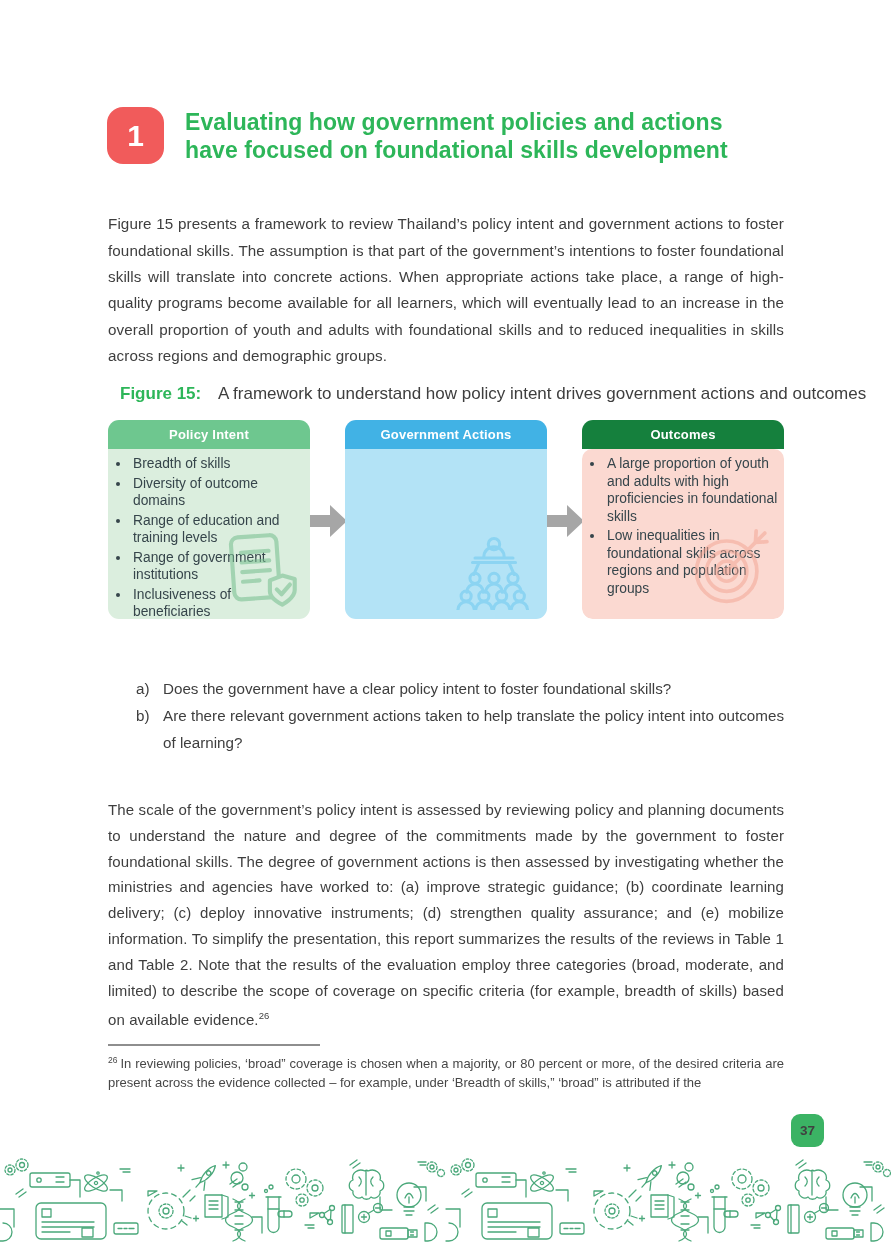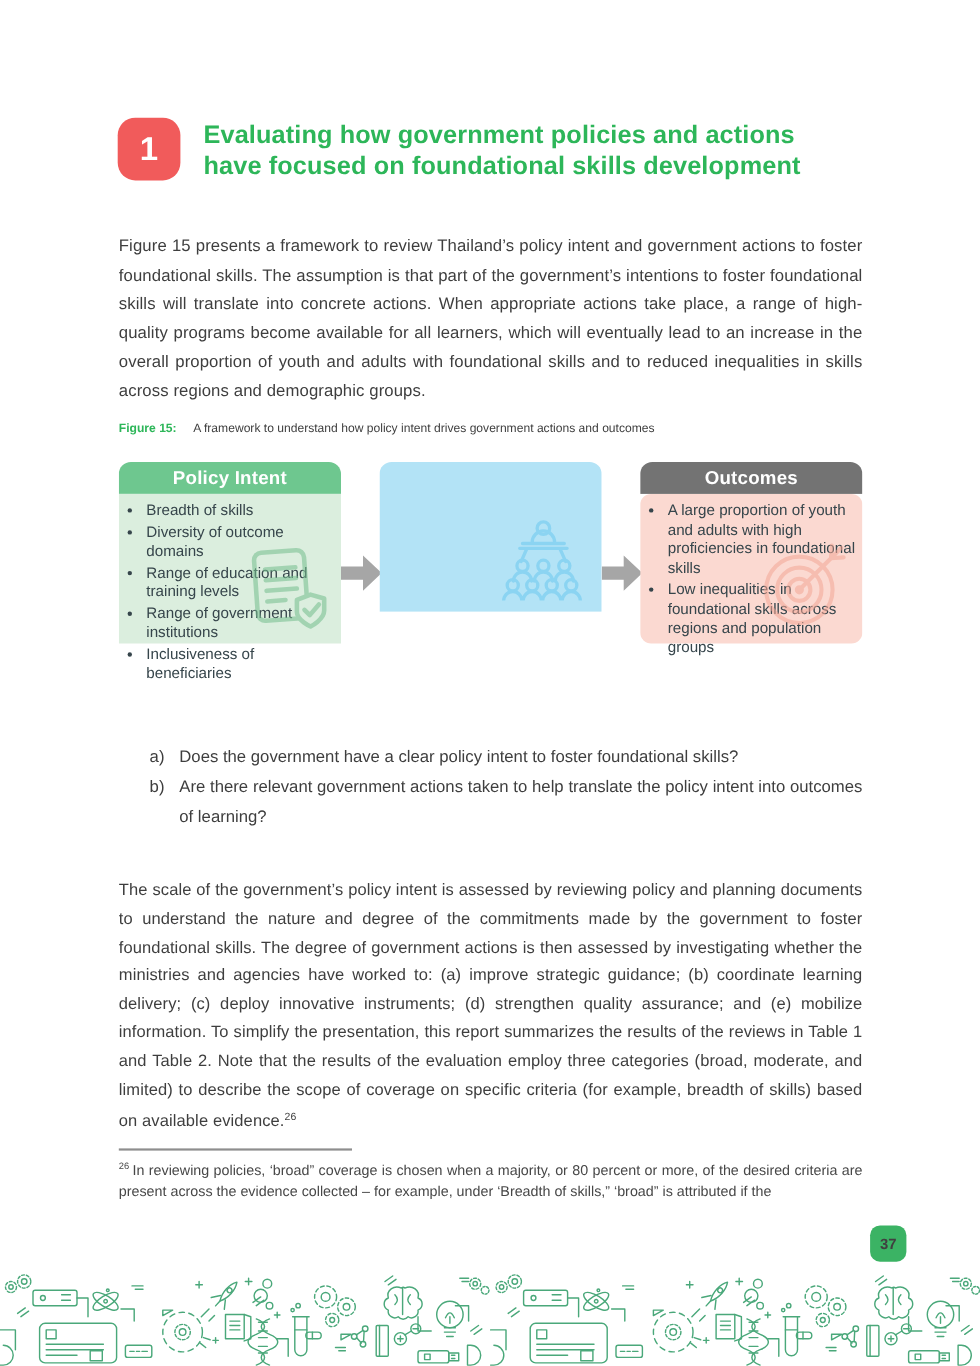--- a/index.html
+++ b/index.html
@@ -15,31 +15,31 @@
   .section-title span{display:block;}
 
   
   .para{position:absolute;left:108px;width:676px;text-align:justify;
         font-size:15.2px;line-height:26.4px;letter-spacing:.1px;}
   .para1{top:196px;}
   .para2{top:782px;font-size:15px;line-height:25.8px;}
   sup.fn-ref{font-size:9.5px;}
 
   
-  .figure-caption{position:absolute;left:108px;top:384px;font-size:11px;}
+  .figure-caption{position:absolute;left:120px;top:384px;font-size:17px;}
   .cap-label{font-weight:700;}
   .cap-text{margin-left:12px;}
 
   
   .diagram{position:absolute;left:108px;top:420px;width:676px;height:200px;}
   .fbox{position:absolute;top:0;width:202px;height:199px;border-radius:11px;overflow:hidden;}
   .fbox1{left:0;}.fbox2{left:237px;}.fbox3{left:474px;}
   .fbox-header{height:29px;display:flex;align-items:center;justify-content:center;
-               color:#fff;font-weight:700;font-size:17px;letter-spacing:.2px;}
-  .fbox-body{position:relative;height:136px;padding:6px 5px 0 6px;box-sizing:border-box;}
+               color:#fff;font-weight:700;font-size:13px;letter-spacing:.2px;}
+  .fbox-body{position:relative;height:170px;padding:6px 5px 0 6px;box-sizing:border-box;}
   .fbox-body ul{margin:0;padding-left:17px;font-size:13.8px;line-height:17.5px;color:#36454b;}
   .fbox-body li{margin:0 0 2px 0;padding-left:2px;}
   .fbox-icon{position:absolute;right:7px;bottom:5px;opacity:.55;pointer-events:none;}
   .flow-arrow{position:absolute;top:84px;}
   .fa1{left:202px;}.fa2{left:439px;}
 
   
   .q-intro{position:absolute;left:108px;top:648px;font-size:15.2px;}
   .question{position:absolute;left:136px;width:648px;display:flex;
             font-size:15.2px;line-height:26.8px;}
@@ -105,20 +105,21 @@
           <li>Inclusiveness of beneficiaries</li>
         </ul>
       </div>
     </div>
 
     <svg class="flow-arrow fa1" width="38" height="34" viewBox="0 0 38 34">
       <polygon points="0,11 20,11 20,1 37,17 20,33 20,23 0,23" fill="#a6a6a6"></polygon>
     </svg>
 
     <div class="fbox fbox2">
+      <div class="fbox-header" style="background: rgb(65, 178, 229);">Government Actions</div>
       <div class="fbox-body" style="background: rgb(179, 227, 246);">
         <span class="fbox-icon">
           <svg width="92" height="76" viewBox="0 0 70 60">
             <g fill="none" stroke="#6cc8ef" stroke-width="2.4" stroke-linecap="round" stroke-linejoin="round">
               <circle cx="35" cy="8" r="4.5"></circle>
               <path d="M27 18 a8 8 0 0 1 16 0"></path>
               <path d="M20 19 h30 M18 22.5 h34"></path>
               <path d="M23 23 l-4 9 M47 23 l4 9"></path>
               <circle cx="20" cy="35" r="4"></circle>
                 <circle cx="35" cy="35" r="4"></circle>
@@ -133,21 +134,21 @@
           </svg>
         </span>
       </div>
     </div>
 
     <svg class="flow-arrow fa2" width="38" height="34" viewBox="0 0 38 34">
       <polygon points="0,11 20,11 20,1 37,17 20,33 20,23 0,23" fill="#a6a6a6"></polygon>
     </svg>
 
     <div class="fbox fbox3">
-      <div class="fbox-header" style="background: #737373;">Outcomes</div>
+      <div class="fbox-header" style="background: #15803d;">Outcomes</div>
       <div class="fbox-body" style="background: rgb(251, 217, 209); border-radius: 10px;">
         <span class="fbox-icon">
           <svg width="92" height="92" viewBox="0 0 64 64">
             <g fill="none" stroke="#f3a796" stroke-width="2.6" stroke-linecap="round" stroke-linejoin="round">
               <circle cx="29" cy="37" r="21"></circle>
               <circle cx="29" cy="37" r="14"></circle>
               <circle cx="29" cy="37" r="7"></circle>
               <circle cx="29" cy="37" r="1.6"></circle>
               <path d="M29 37 L49 17"></path>
               <path d="M49 17 l0.5 -8 M49 17 l8 -0.5 M49 17 l6.5 -6.5"></path>

